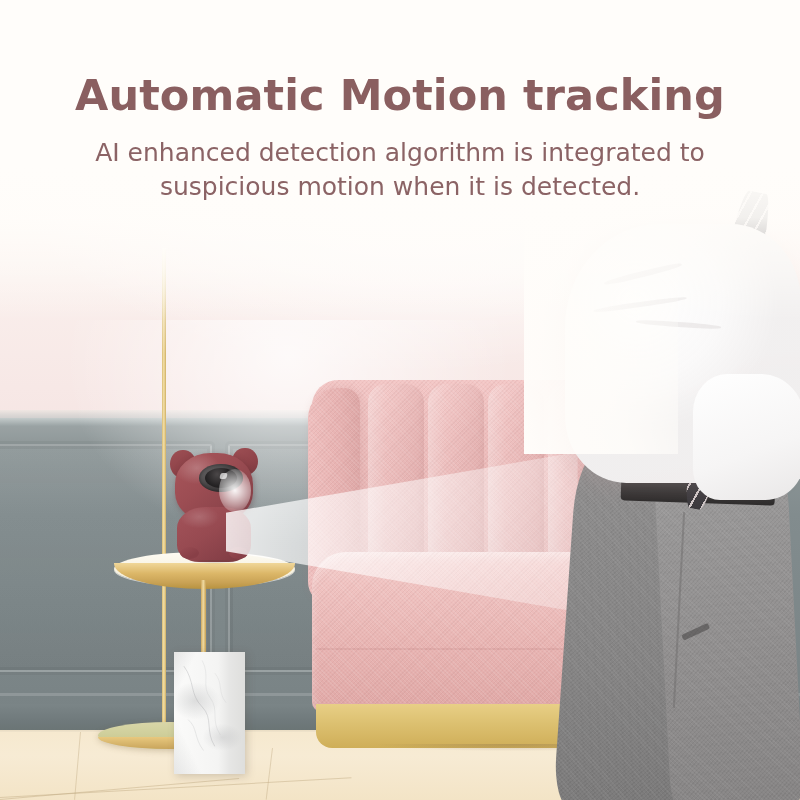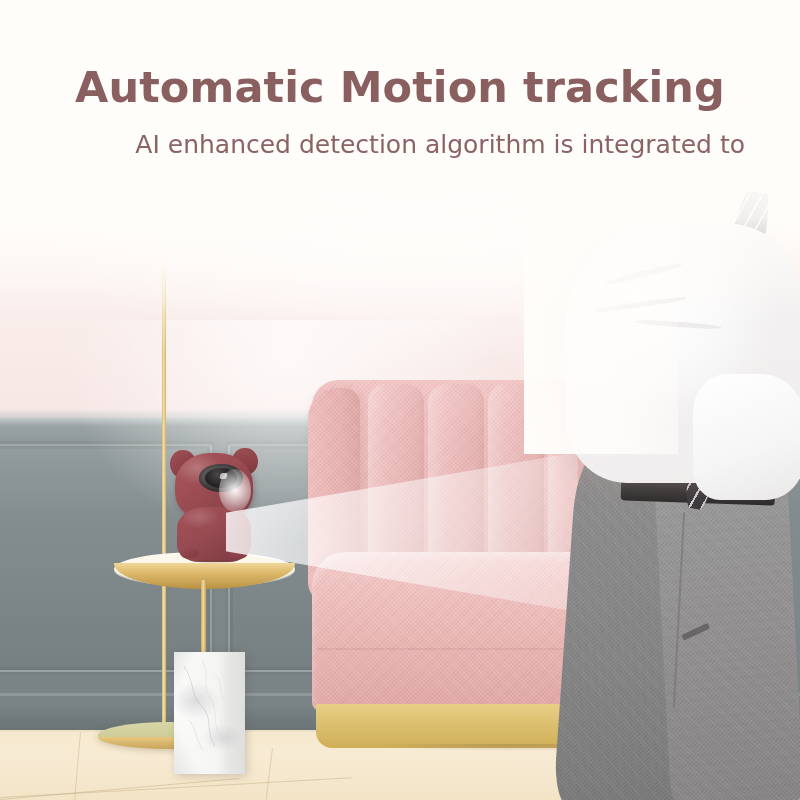--- a/index.html
+++ b/index.html
@@ -319,31 +319,30 @@
   
   .top-wash{
     position:absolute;left:0;top:0;width:100%;height:40%;
     background:linear-gradient(180deg, #fffdfa 0%, #fffdfa 52%, rgba(255,253,250,.92) 68%, rgba(255,253,250,.55) 84%, rgba(255,253,250,0) 100%);
     pointer-events:none;
   }
 
   
   .copy{position:absolute;left:0;top:0;width:100%;text-align:center;}
   .headline{
-    margin:4px;padding-top:58px;
+    margin:12px;padding-top:58px;
     font-size:43px;font-weight:700;letter-spacing:.1px;
     color:#8a5f60;
     font-family:"DejaVu Sans", sans-serif;
   }
   .subcopy{
     margin:16px auto 0;max-width:690px;
     font-size:25px;line-height:1.36;font-weight:400;
     color:#8b6365;
     font-family:"DejaVu Sans", sans-serif;
-    text-align:right;
   }
   .subcopy span{display:block;}
 </style>
 </head>
 <body>
 
 <div class="scene">
 
   <div class="room">
 
@@ -447,16 +446,17 @@
     </div>
 
   </div>
 
   <div class="top-wash"></div>
 
   <div class="copy">
     <h1 class="headline">Automatic Motion tracking</h1>
     <p class="subcopy">
       <span>AI enhanced detection algorithm is integrated to</span>
+      <span>suspicious motion when it is detected.</span>
     </p>
   </div>
 
 </div>
 
 </body></html>

